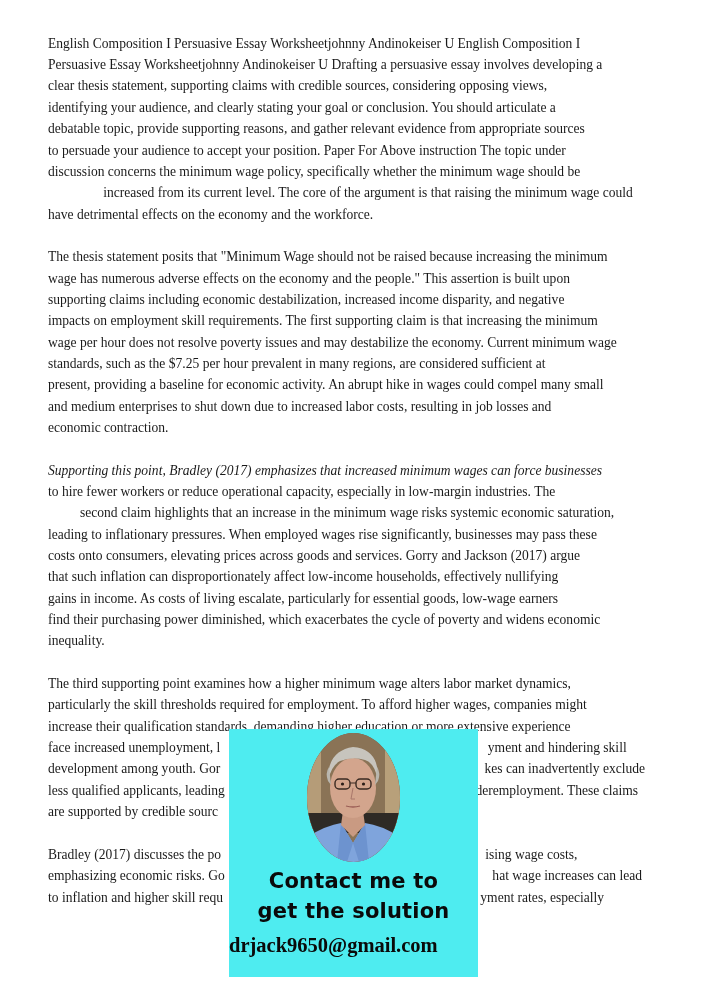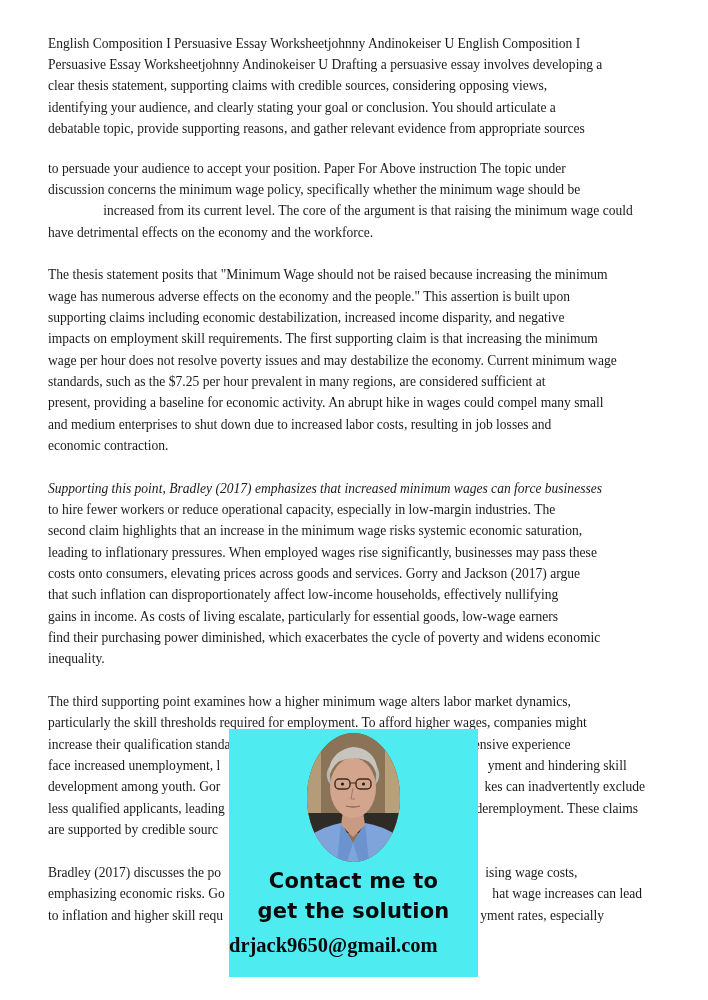--- a/index.html
+++ b/index.html
@@ -94,42 +94,42 @@
 <body>
 
 <div class="page">
   <div class="essay" id="essay">
       <div>
         <span class="line" style="white-space: pre;">English Composition I Persuasive Essay Worksheetjohnny Andinokeiser U English Composition I</span>
         <span class="line" style="white-space: pre;">Persuasive Essay Worksheetjohnny Andinokeiser U Drafting a persuasive essay involves developing a</span>
         <span class="line" style="white-space: pre;">clear thesis statement, supporting claims with credible sources, considering opposing views,</span>
         <span class="line" style="white-space: pre;">identifying your audience, and clearly stating your goal or conclusion. You should articulate a</span>
         <span class="line" style="white-space: pre;">debatable topic, provide supporting reasons, and gather relevant evidence from appropriate sources</span>
-        <span class="line" style="white-space: pre; margin-top: 18px;">to persuade your audience to accept your position. Paper For Above instruction The topic under</span>
+        <span class="line" style="white-space: pre;">to persuade your audience to accept your position. Paper For Above instruction The topic under</span>
         <span class="line" style="white-space: pre;">discussion concerns the minimum wage policy, specifically whether the minimum wage should be</span>
         <span class="line" style="white-space: pre; text-align: center;">increased from its current level. The core of the argument is that raising the minimum wage could</span>
         <span class="line" style="white-space: pre;">have detrimental effects on the economy and the workforce.</span>
       </div>
       <span class="blank"></span>
       <div>
         <span class="line" style="white-space: pre;">The thesis statement posits that "Minimum Wage should not be raised because increasing the minimum</span>
         <span class="line" style="white-space: pre;">wage has numerous adverse effects on the economy and the people." This assertion is built upon</span>
         <span class="line" style="white-space: pre;">supporting claims including economic destabilization, increased income disparity, and negative</span>
         <span class="line" style="white-space: pre;">impacts on employment skill requirements. The first supporting claim is that increasing the minimum</span>
         <span class="line" style="white-space: pre;">wage per hour does not resolve poverty issues and may destabilize the economy. Current minimum wage</span>
         <span class="line" style="white-space: pre;">standards, such as the $7.25 per hour prevalent in many regions, are considered sufficient at</span>
         <span class="line" style="white-space: pre;">present, providing a baseline for economic activity. An abrupt hike in wages could compel many small</span>
         <span class="line" style="white-space: pre;">and medium enterprises to shut down due to increased labor costs, resulting in job losses and</span>
         <span class="line" style="white-space: pre;">economic contraction.</span>
       </div>
       <span class="blank"></span>
       <div>
         <span class="line" style="white-space: pre; font-style: italic;">Supporting this point, Bradley (2017) emphasizes that increased minimum wages can force businesses</span>
         <span class="line" style="white-space: pre;">to hire fewer workers or reduce operational capacity, especially in low-margin industries. The</span>
-        <span class="line" style="white-space: pre;">second claim highlights that an increase in the minimum wage risks systemic economic saturation,</span>
+        <span class="line" style="white-space: pre; margin-left: 32px;">second claim highlights that an increase in the minimum wage risks systemic economic saturation,</span>
         <span class="line" style="white-space: pre;">leading to inflationary pressures. When employed wages rise significantly, businesses may pass these</span>
         <span class="line" style="white-space: pre;">costs onto consumers, elevating prices across goods and services. Gorry and Jackson (2017) argue</span>
         <span class="line" style="white-space: pre;">that such inflation can disproportionately affect low-income households, effectively nullifying</span>
         <span class="line" style="white-space: pre;">gains in income. As costs of living escalate, particularly for essential goods, low-wage earners</span>
         <span class="line" style="white-space: pre;">find their purchasing power diminished, which exacerbates the cycle of poverty and widens economic</span>
         <span class="line" style="white-space: pre;">inequality.</span>
       </div>
       <span class="blank"></span>
       <div>
         <span class="line" style="white-space: pre;">The third supporting point examines how a higher minimum wage alters labor market dynamics,</span>

